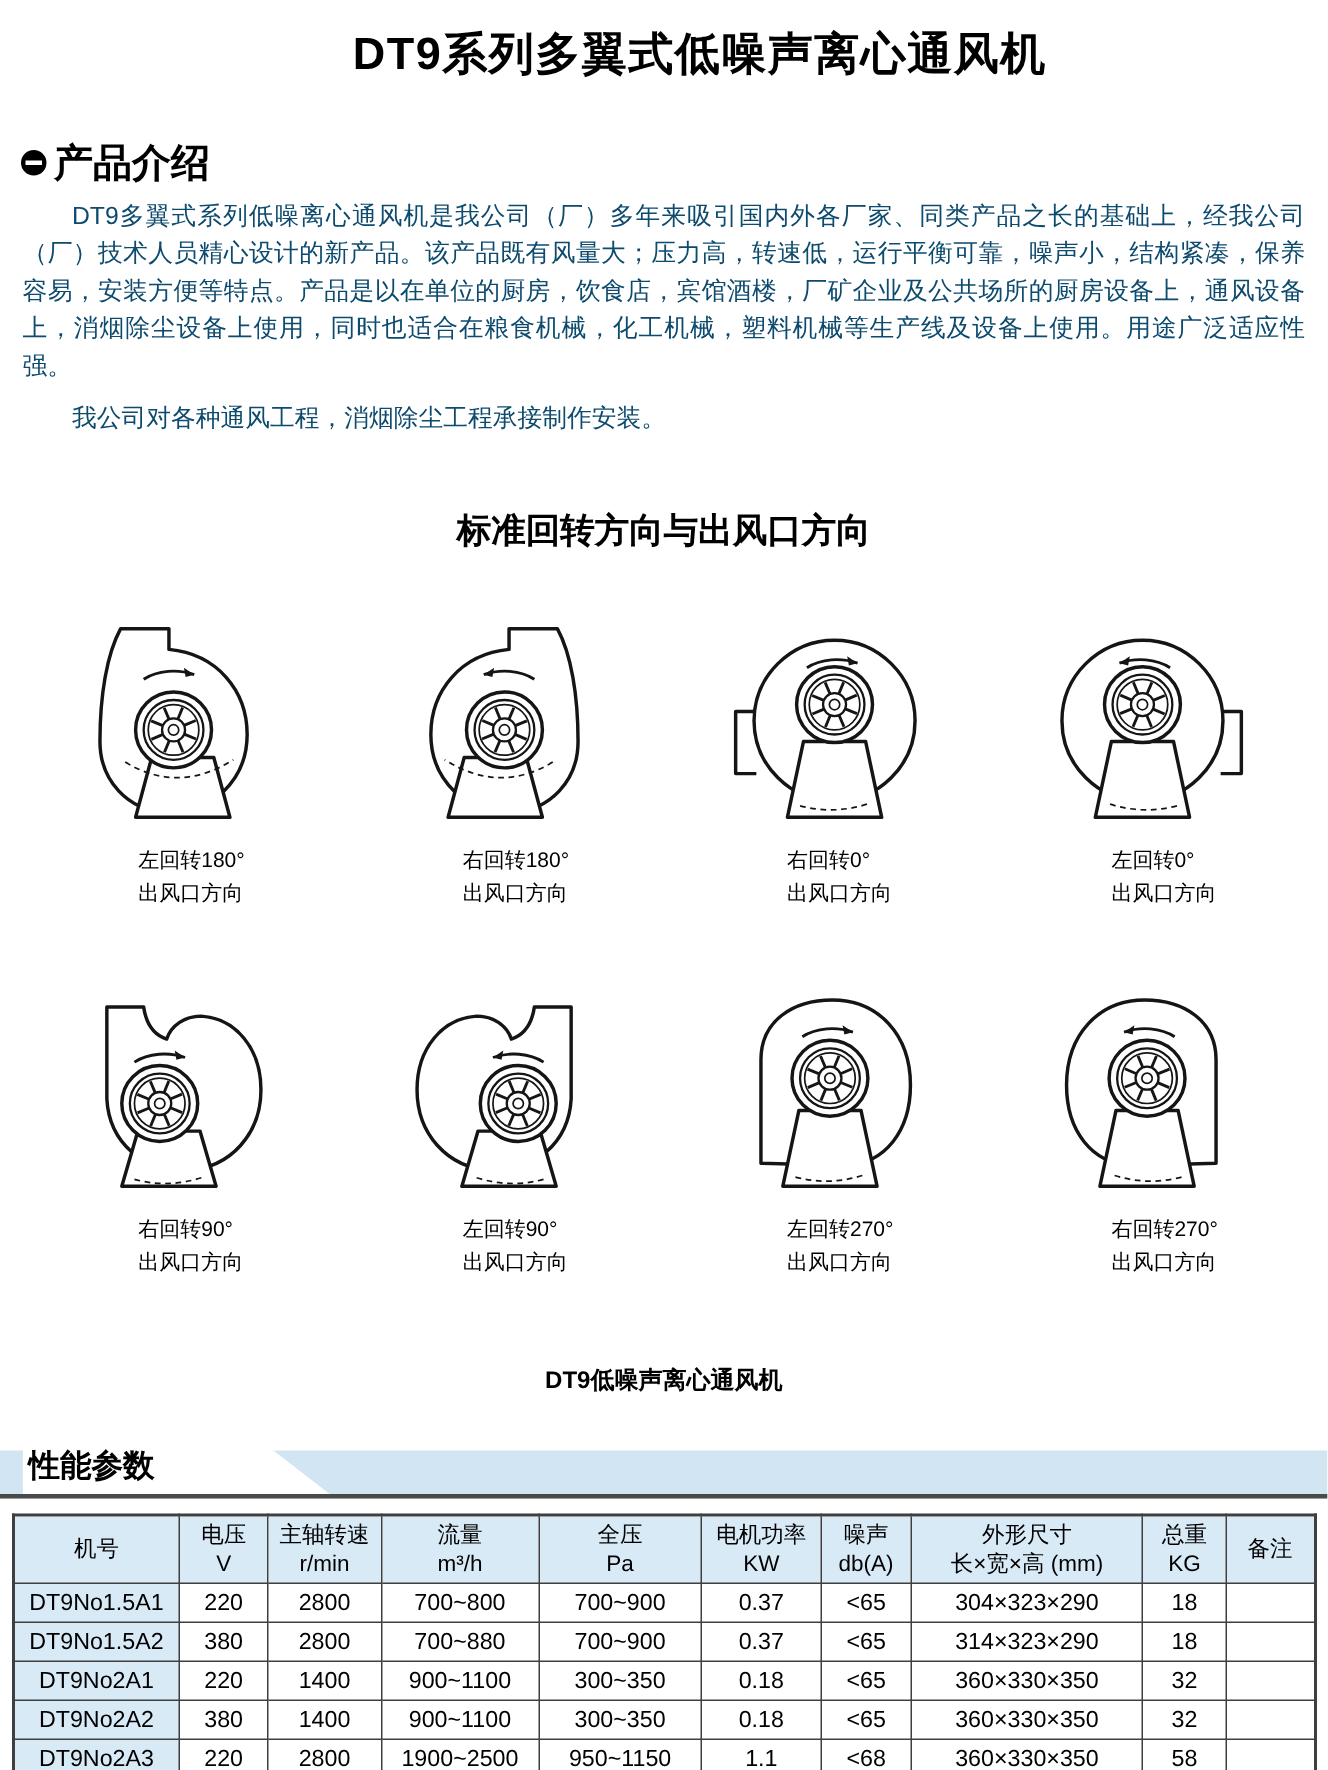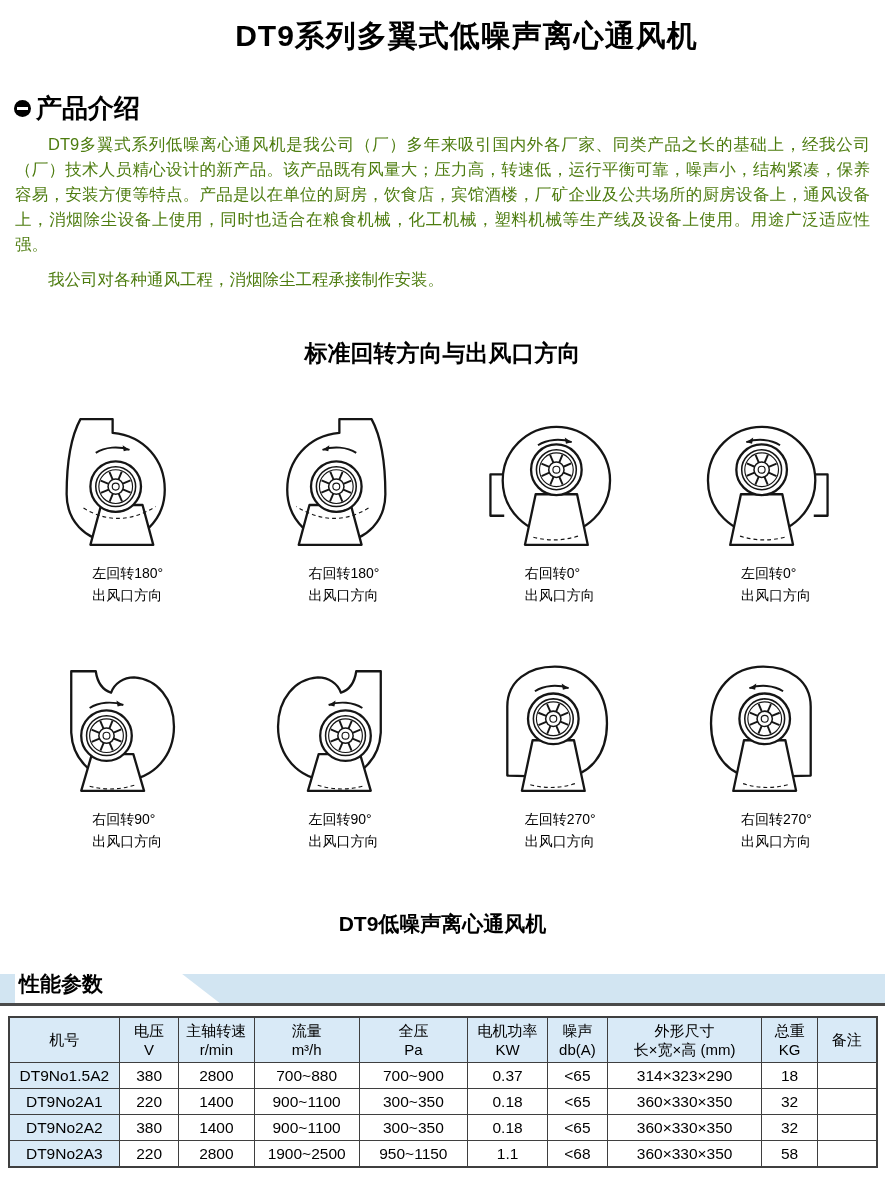--- a/index.html
+++ b/index.html
@@ -23,21 +23,21 @@
   }
   .bullet::after{
     content:'';position:absolute;left:3px;right:3px;top:7px;height:3px;background:#fff;
   }
   .intro-heading-text{font-size:26px;font-weight:bold;color:#000;}
 
   
   .intro-paragraphs{margin:6px 15px 0 15px;}
   .intro-paragraphs p{
     margin:0 0 10px 0;text-indent:2em;font-size:16.5px;line-height:1.52;
-    text-align:justify;color:#4d7c0f;
+    text-align:justify;color:#0c4a6e;
   }
 
   
   .rotation-title{
     margin:46px 0 0 0;text-align:center;font-size:23px;font-weight:bold;color:#000;
   }
   .fan-grid{
     margin:44px 10px 0 10px;display:grid;grid-template-columns:repeat(4,1fr);
     row-gap:52px;
   }
@@ -45,21 +45,21 @@
   .fan-draw{width:160px;height:138px;}
   .fan-draw svg{width:100%;height:100%;display:block;}
   .fan-draw.mirror svg{transform:scaleX(-1);}
   .fan-caption{
     margin-top:12px;width:100%;padding-left:38%;box-sizing:border-box;
     font-size:14px;line-height:1.55;color:#000;
   }
 
   
   .product-title{
-    margin:58px 0 0 0;text-align:center;font-size:21px;font-weight:bold;color:#000;
+    margin:58px 0 0 0;text-align:center;font-size:16px;font-weight:bold;color:#000;
   }
 
   
   .perf-header{
     margin-top:36px;height:29px;background:var(--bar-fill,#d2e5f2);
     border-bottom:3px solid var(--line-dark,#4a4a4a);position:relative;
   }
   .perf-label-wrap{
     position:absolute;left:15px;top:-9px;height:38px;width:205px;background:#ffffff;
     clip-path:polygon(0 0,76% 0,100% 100%,0 100%);
@@ -387,20 +387,32 @@
             <div>总重</div>
             <div>KG</div>
           </th>
           <th>
             <div>备注</div>
           </th>
         </tr>
       </thead>
     <tbody>
         <tr>
+          <td class="rowhead">DT9No1.5A1</td>
+          <td>220</td>
+          <td>2800</td>
+          <td>700~800</td>
+          <td>700~900</td>
+          <td>0.37</td>
+          <td>&lt;65</td>
+          <td>304×323×290</td>
+          <td>18</td>
+          <td></td>
+        </tr>
+        <tr>
           <td class="rowhead">DT9No1.5A2</td>
           <td>380</td>
           <td>2800</td>
           <td>700~880</td>
           <td>700~900</td>
           <td>0.37</td>
           <td>&lt;65</td>
           <td>314×323×290</td>
           <td>18</td>
           <td></td>

